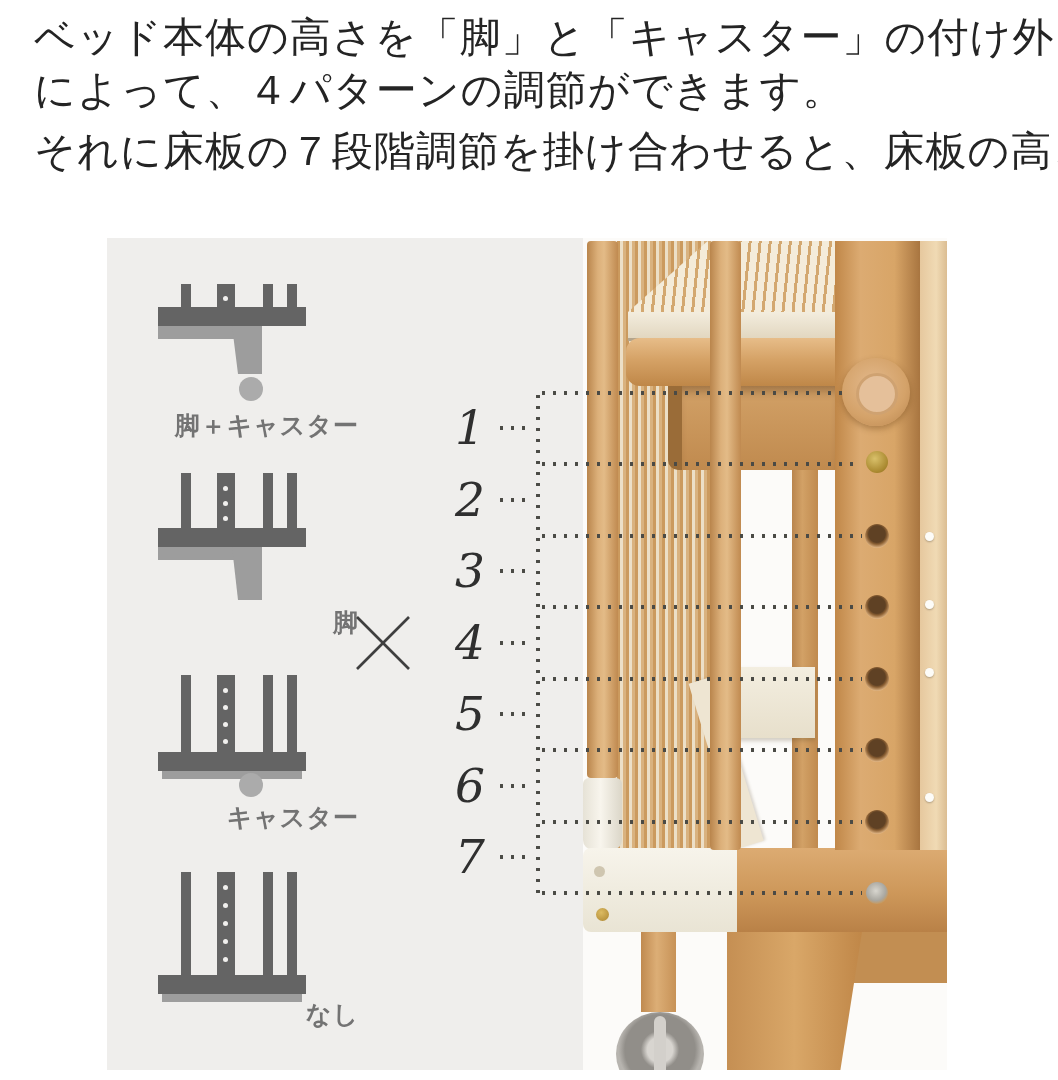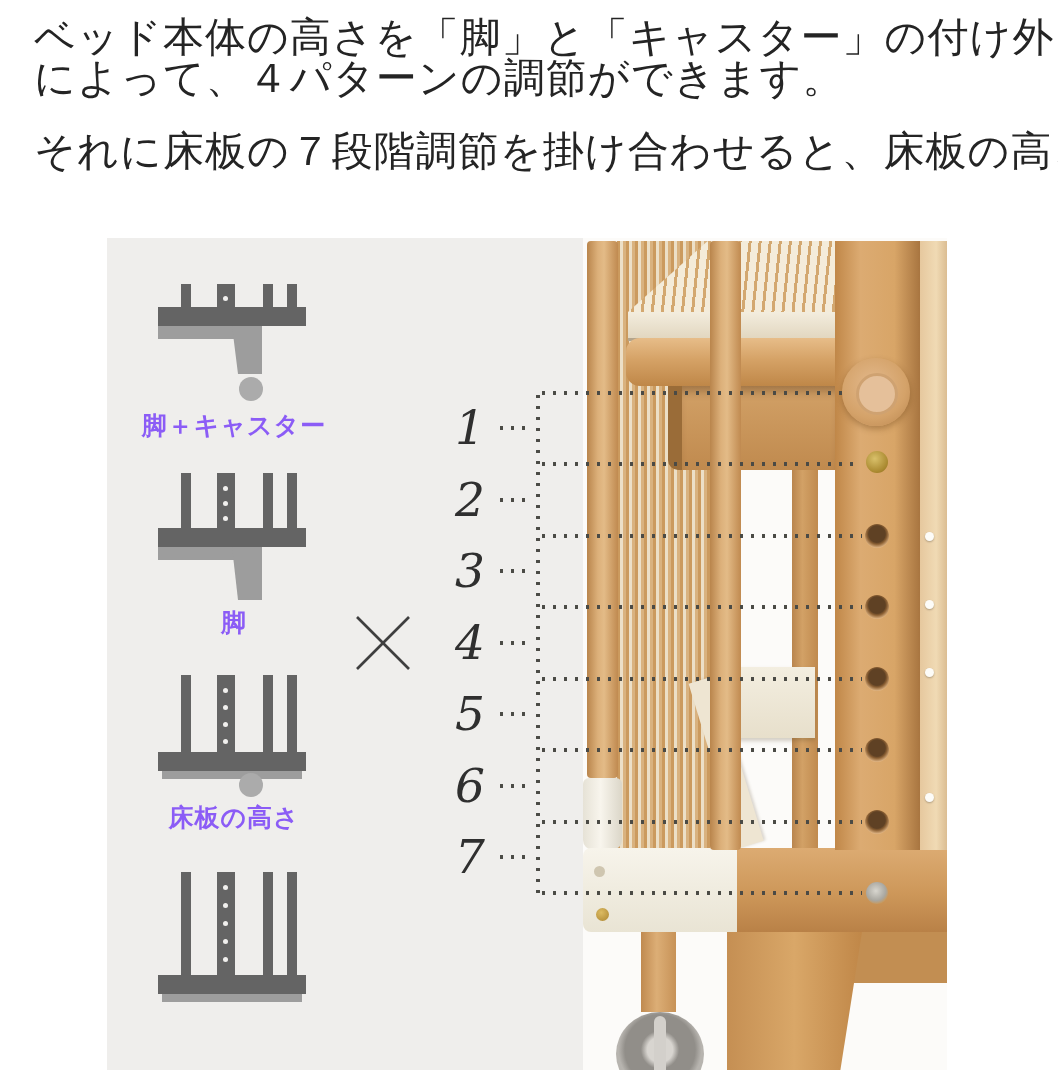--- a/index.html
+++ b/index.html
@@ -11,43 +11,43 @@
     font-size:41px;line-height:50px;letter-spacing:1px;color:#242424;font-weight:500;}
   
   .panel{position:absolute;left:107px;top:238px;width:840px;height:832px;background:#efeeec;}
   
   .icon{position:absolute;}
   .prong,.bar{position:absolute;background:#646464;}
   .step{position:absolute;background:#9d9d9d;}
   .leg{position:absolute;background:#9d9d9d;clip-path:polygon(0 0,100% 0,100% 100%,20% 100%);}
   .ball{position:absolute;width:24px;height:24px;border-radius:50%;background:#ababab;}
   .pdot{position:absolute;width:5px;height:5px;border-radius:50%;background:#f1f0ee;left:-2px;}
-  .iconlabel{position:absolute;width:250px;text-align:center;font-size:25px;font-weight:bold;
-    color:#8b5cf6;letter-spacing:1px;}
+  .iconlabel{position:absolute;width:250px;text-align:right;font-size:25px;font-weight:bold;
+    color:#737373;letter-spacing:1px;}
   
   .num{position:absolute;left:430px;width:55px;text-align:right;
     font-family:"DejaVu Serif",serif;font-style:italic;font-size:47px;color:#2f2f2f;line-height:54px;}
   .dotrow{position:absolute;height:4px;z-index:50;
     background-image:radial-gradient(circle,#4a4a45 1.8px,rgba(0,0,0,0) 2px);
     background-size:11px 4px;background-repeat:repeat-x;background-position:0 50%;}
   .dotcol{position:absolute;width:4px;z-index:50;
     background-image:radial-gradient(circle,#4a4a45 1.8px,rgba(0,0,0,0) 2px);
     background-size:4px 11px;background-repeat:repeat-y;background-position:50% 0;}
   
   .photo{position:absolute;left:583px;top:238px;width:364px;height:832px;
     background:#fcfbf9;overflow:hidden;}
   .photo .abs{position:absolute;}
 </style>
 </head>
 <body>
 
 <div class="page">
 
   <div class="intro-line" style="top:12px;">ベッド本体の高さを「脚」と「キャスター」の付け外し</div>
-  <div class="intro-line" style="top:53px;">によって、４パターンの調節ができます。</div>
+  <div class="intro-line" style="top:65px;">によって、４パターンの調節ができます。</div>
   <div class="intro-line" style="top:126px;">それに床板の７段階調節を掛け合わせると、床板の高さ</div>
 
   <div class="panel"></div>
 
   <div class="icon" style="left:158px;top:284px;width:148px;height:120px;">
     <div class="prong" style="left:23px;top:0;width:10px;height:23px;"></div>
     <div class="prong" style="left:59px;top:0;width:18px;height:42px;">
       <div class="pdot" style="top:12px;left:6px;"></div>
       <div class="pdot" style="top:31px;left:6px;"></div>
     </div>
@@ -84,37 +84,38 @@
       <div class="pdot" style="top:47px;left:6px;"></div>
       <div class="pdot" style="top:64px;left:6px;"></div>
       <div class="pdot" style="top:85px;left:6px;"></div>
     </div>
     <div class="prong" style="left:105px;top:0;width:10px;height:77px;"></div>
     <div class="prong" style="left:129px;top:0;width:10px;height:77px;"></div>
     <div class="bar" style="left:0;top:77px;width:148px;height:19px;"></div>
     <div class="step" style="left:4px;top:96px;width:140px;height:8px;"></div>
     <div class="ball" style="left:81px;top:98px;"></div>
   </div>
-  <div class="iconlabel" style="left:109px;top:801px;">床板の高さ</div>
+  <div class="iconlabel" style="left:109px;top:801px;">キャスター</div>
 
   <div class="icon" style="left:158px;top:872px;width:148px;height:130px;">
     <div class="prong" style="left:23px;top:0;width:10px;height:103px;"></div>
     <div class="prong" style="left:59px;top:0;width:18px;height:121px;">
       <div class="pdot" style="top:13px;left:6px;"></div>
       <div class="pdot" style="top:31px;left:6px;"></div>
       <div class="pdot" style="top:49px;left:6px;"></div>
       <div class="pdot" style="top:67px;left:6px;"></div>
       <div class="pdot" style="top:85px;left:6px;"></div>
       <div class="pdot" style="top:111px;left:6px;"></div>
     </div>
     <div class="prong" style="left:105px;top:0;width:10px;height:103px;"></div>
     <div class="prong" style="left:129px;top:0;width:10px;height:103px;"></div>
     <div class="bar" style="left:0;top:103px;width:148px;height:19px;"></div>
     <div class="step" style="left:4px;top:122px;width:140px;height:8px;"></div>
   </div>
+  <div class="iconlabel" style="left:109px;top:998px;">なし</div>
 
   <svg class="abs" style="left:352px;top:612px;" width="62" height="62" viewBox="0 0 62 62" aria-label="×">
     <line x1="5" y1="5" x2="57" y2="57" stroke="#3f3f3f" stroke-width="2.6"></line>
     <line x1="57" y1="5" x2="5" y2="57" stroke="#3f3f3f" stroke-width="2.6"></line>
   </svg>
 
   <div class="photo">
 
     <div class="abs" style="left:34px;top:3px;width:95px;height:609px;
       background:repeating-linear-gradient(90deg,#cb9a5e 0 3px,#ecdfc7 3px 6px,#d9b27f 6px 9px);"></div>

